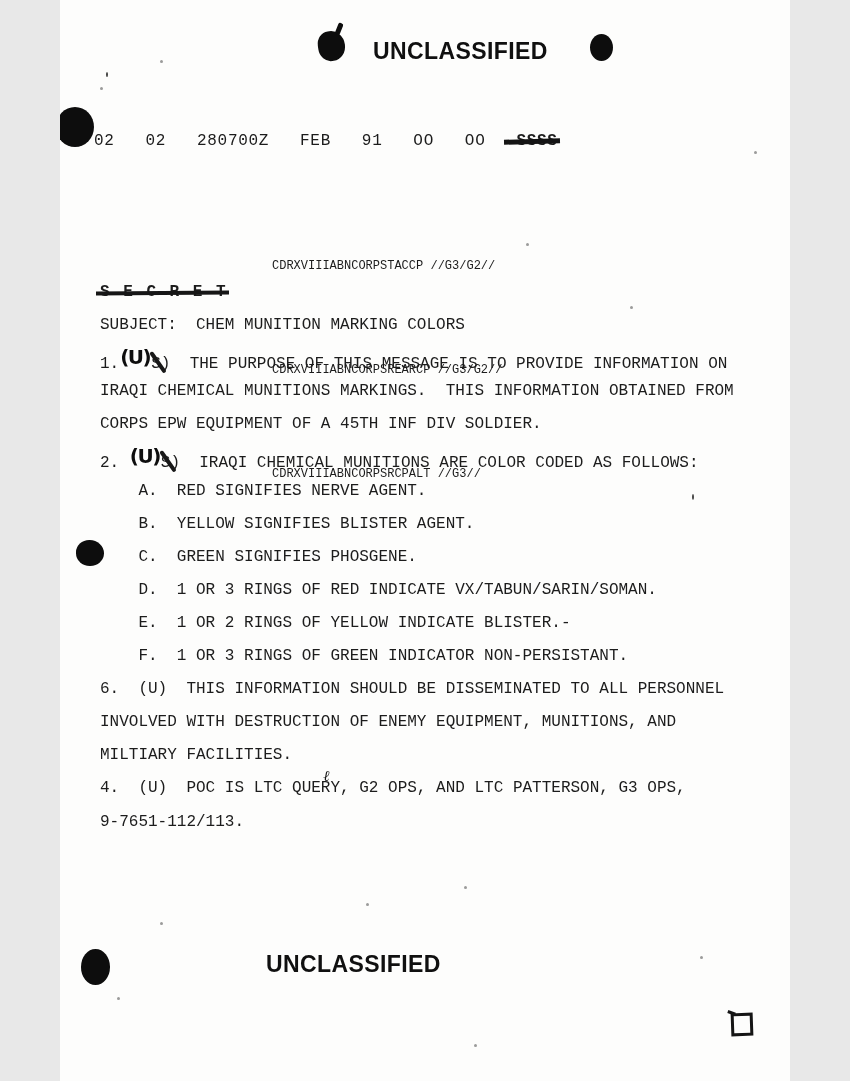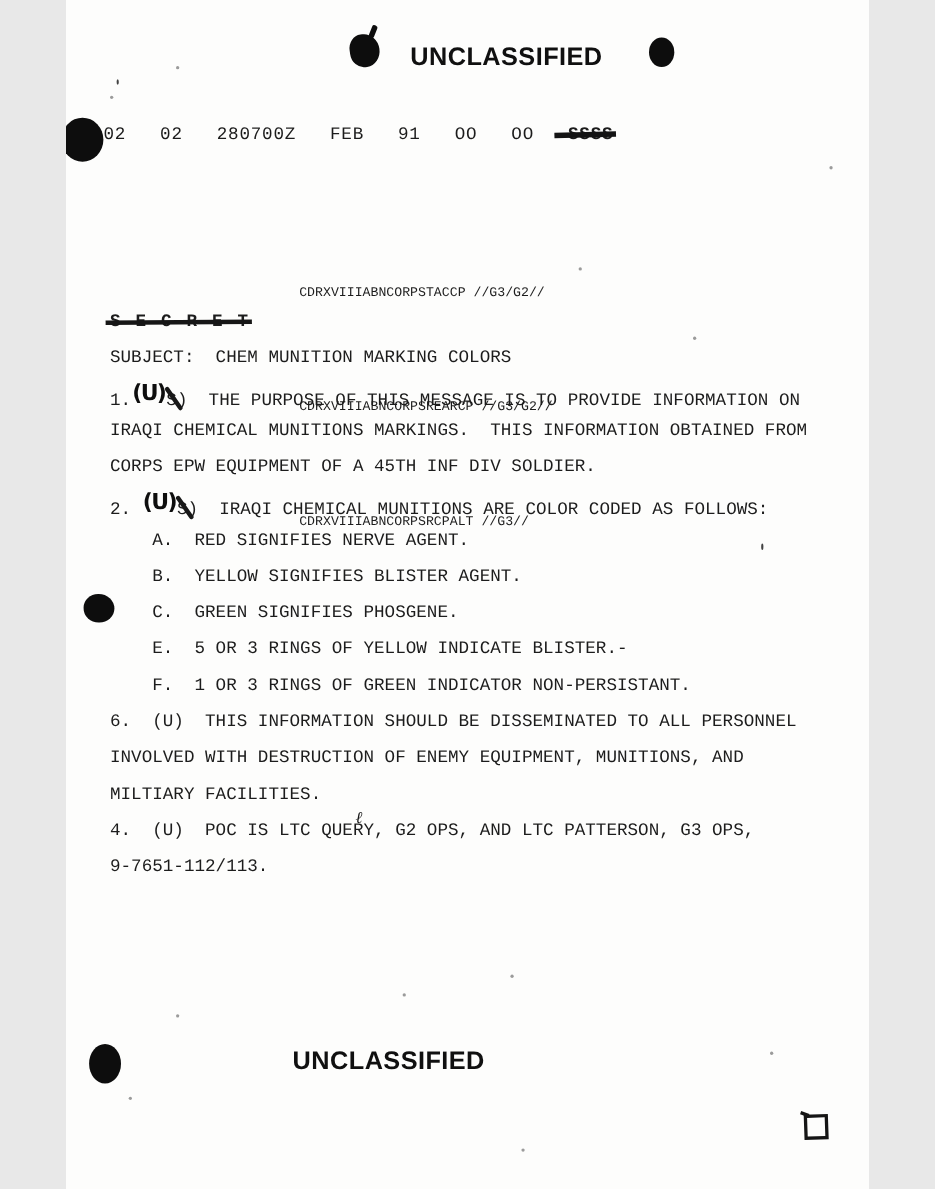--- a/index.html
+++ b/index.html
@@ -12,21 +12,21 @@
   .banner {
     position:absolute;
     font-family:"Liberation Sans","DejaVu Sans",sans-serif;
     font-weight:700; font-size:23px; letter-spacing:0.4px; color:#101010;
     white-space:pre;
   }
   #banner-top    { left:313px; top:38px; }
   #banner-bottom { left:206px; top:951px; }
 
   .header-line {
-    position:absolute; left:34px; top:113px;
+    position:absolute; left:34px; top:132px;
     font-size:16px; letter-spacing:0.7px; white-space:pre;
   }
   .struck-wrap { position:relative; font-weight:bold; display:inline-block; }
   .struck-wrap::after {
     content:""; position:absolute; left:-12px; right:-3px; top:7px; height:4.5px;
     background:#141414; transform:rotate(-1.5deg);
   }
 
   .address {
     position:absolute; left:212px; top:180px;
@@ -107,21 +107,22 @@
   <div class="doc-body">
       <div class="doc-line"><span class="seg-secret">S E C R E T</span></div>
       <div class="doc-line"><span class="seg-plain">SUBJECT:  CHEM MUNITION MARKING COLORS</span></div>
       <div class="doc-line"><span class="seg-plain">1.</span><span class="seg-hand">(U)</span><span class="seg-slash">S)</span><span class="seg-plain">  THE PURPOSE OF THIS MESSAGE IS TO PROVIDE INFORMATION ON</span></div>
       <div class="doc-line"><span class="seg-plain">IRAQI CHEMICAL MUNITIONS MARKINGS.  THIS INFORMATION OBTAINED FROM</span></div>
       <div class="doc-line"><span class="seg-plain">CORPS EPW EQUIPMENT OF A 45TH INF DIV SOLDIER.</span></div>
       <div class="doc-line"><span class="seg-plain">2. </span><span class="seg-hand">(U)</span><span class="seg-slash">S)</span><span class="seg-plain">  IRAQI CHEMICAL MUNITIONS ARE COLOR CODED AS FOLLOWS:</span></div>
       <div class="doc-line"><span class="seg-plain">    A.  RED SIGNIFIES NERVE AGENT.</span></div>
       <div class="doc-line"><span class="seg-plain">    B.  YELLOW SIGNIFIES BLISTER AGENT.</span></div>
       <div class="doc-line"><span class="seg-plain">    C.  GREEN SIGNIFIES PHOSGENE.</span></div>
-      <div class="doc-line"><span class="seg-plain">    E.  5 OR 3 RINGS OF YELLOW INDICATE BLISTER.-</span></div>
+      <div class="doc-line"><span class="seg-plain">    D.  1 OR 3 RINGS OF RED INDICATE VX/TABUN/SARIN/SOMAN.</span></div>
+      <div class="doc-line"><span class="seg-plain">    E.  1 OR 2 RINGS OF YELLOW INDICATE BLISTER.-</span></div>
       <div class="doc-line"><span class="seg-plain">    F.  1 OR 3 RINGS OF GREEN INDICATOR NON-PERSISTANT.</span></div>
       <div class="doc-line"><span class="seg-plain">6.  (U)  THIS INFORMATION SHOULD BE DISSEMINATED TO ALL PERSONNEL</span></div>
       <div class="doc-line"><span class="seg-plain">INVOLVED WITH DESTRUCTION OF ENEMY EQUIPMENT, MUNITIONS, AND</span></div>
       <div class="doc-line"><span class="seg-plain">MILTIARY FACILITIES.</span></div>
       <div class="doc-line"><span class="seg-plain">4.  (U)  POC IS LTC QUER</span><span class="seg-qmark">Y</span><span class="seg-plain">, G2 OPS, AND LTC PATTERSON, G3 OPS,</span></div>
       <div class="doc-line"><span class="seg-plain">9-7651-112/113.</span></div>
     </div>
 
   <div class="banner" id="banner-bottom">UNCLASSIFIED</div>
 

